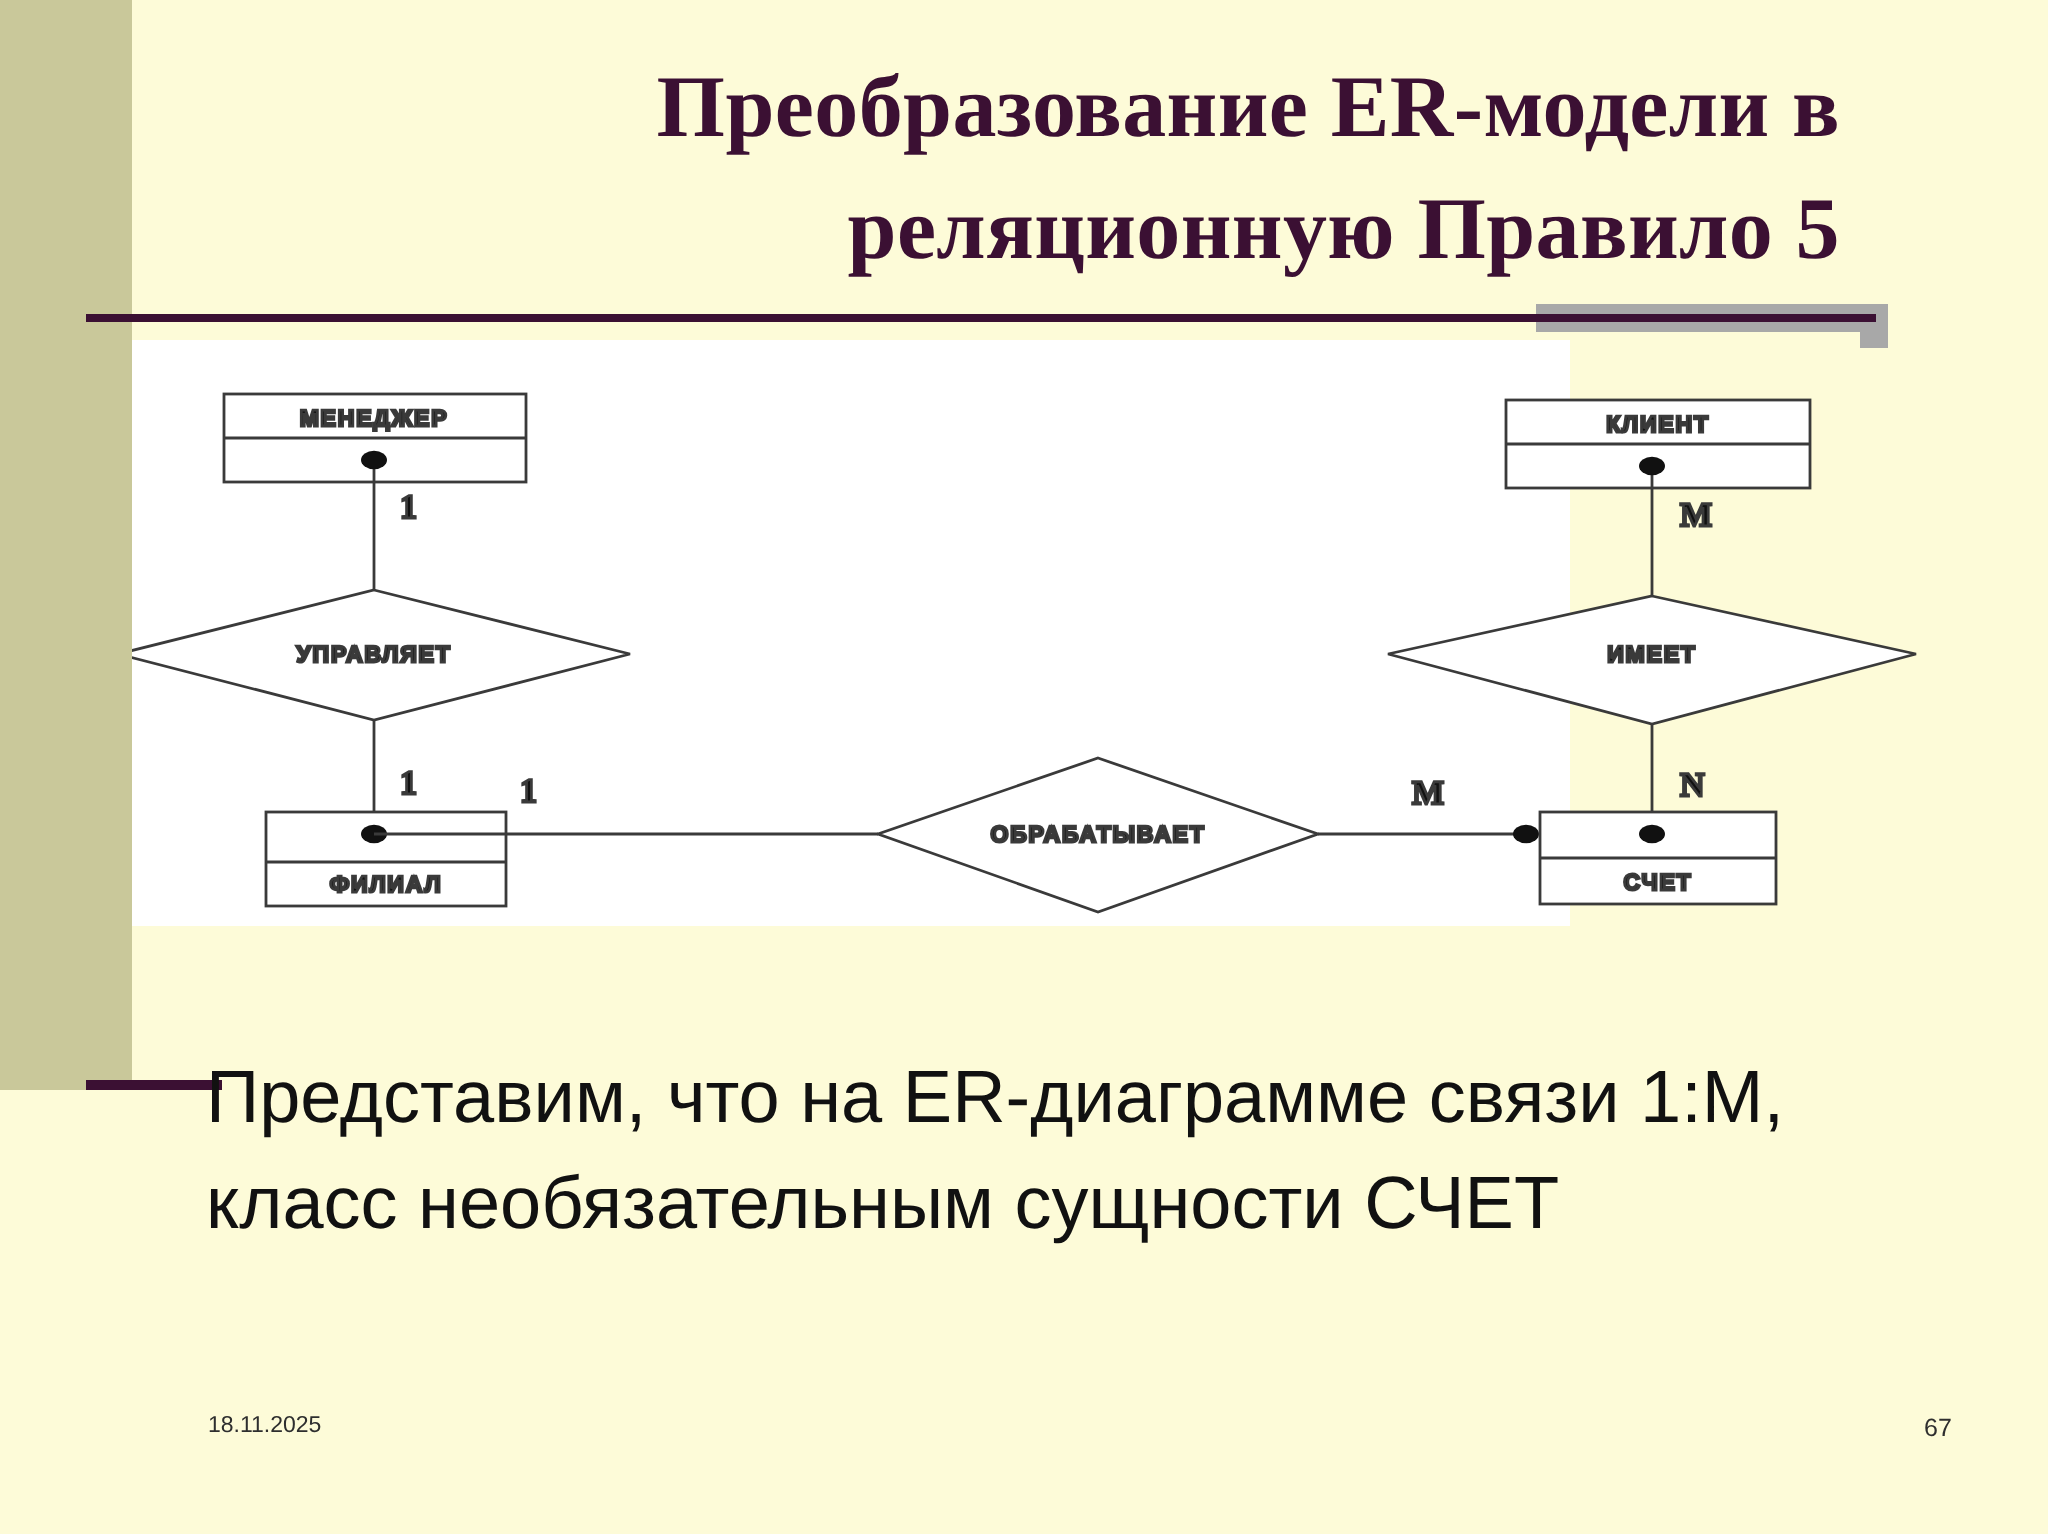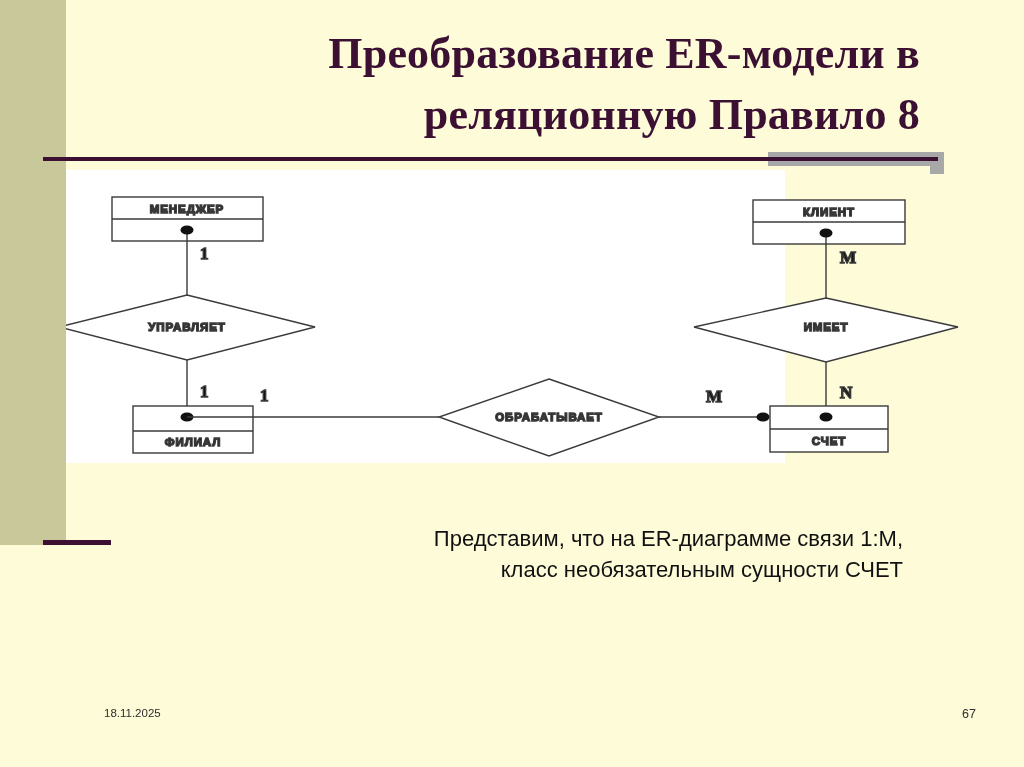--- a/index.html
+++ b/index.html
@@ -85,24 +85,23 @@
   }
   .diagram-panel svg {
     display: block;
   }
   
   .body-text {
     position: absolute;
     left: 103px;
     top: 523px;
     width: 800px;
-    font-size: 22px;
+    font-size: 37px;
     color: #111111;
     line-height: 1.42;
-    text-align: right;
   }
   .body-text .ln { white-space: nowrap; display: block; }
   
   .footer-date {
     position: absolute;
     left: 104px;
     top: 707px;
     font-size: 11.5px;
     color: #2e2e2e;
   }
@@ -136,21 +135,21 @@
   }
 </style>
 </head>
 <body>
 
 <div class="olive-bar"></div>
 <div class="olive-rule"></div>
 
 <div class="title-block">
   <div class="title-line">Преобразование ER-модели в</div>
-  <div class="title-line">реляционную Правило 8</div>
+  <div class="title-line">реляционную Правило 5</div>
 </div>
 <div class="title-rule-gray"></div>
 <div class="title-rule-gray2"></div>
 <div class="title-rule"></div>
 
 <div class="diagram-panel">
   <svg width="897" height="293" viewBox="0 0 897 293">
     <g fill="none" stroke="#3a3a3a" stroke-width="1.4">
 
       <g>

